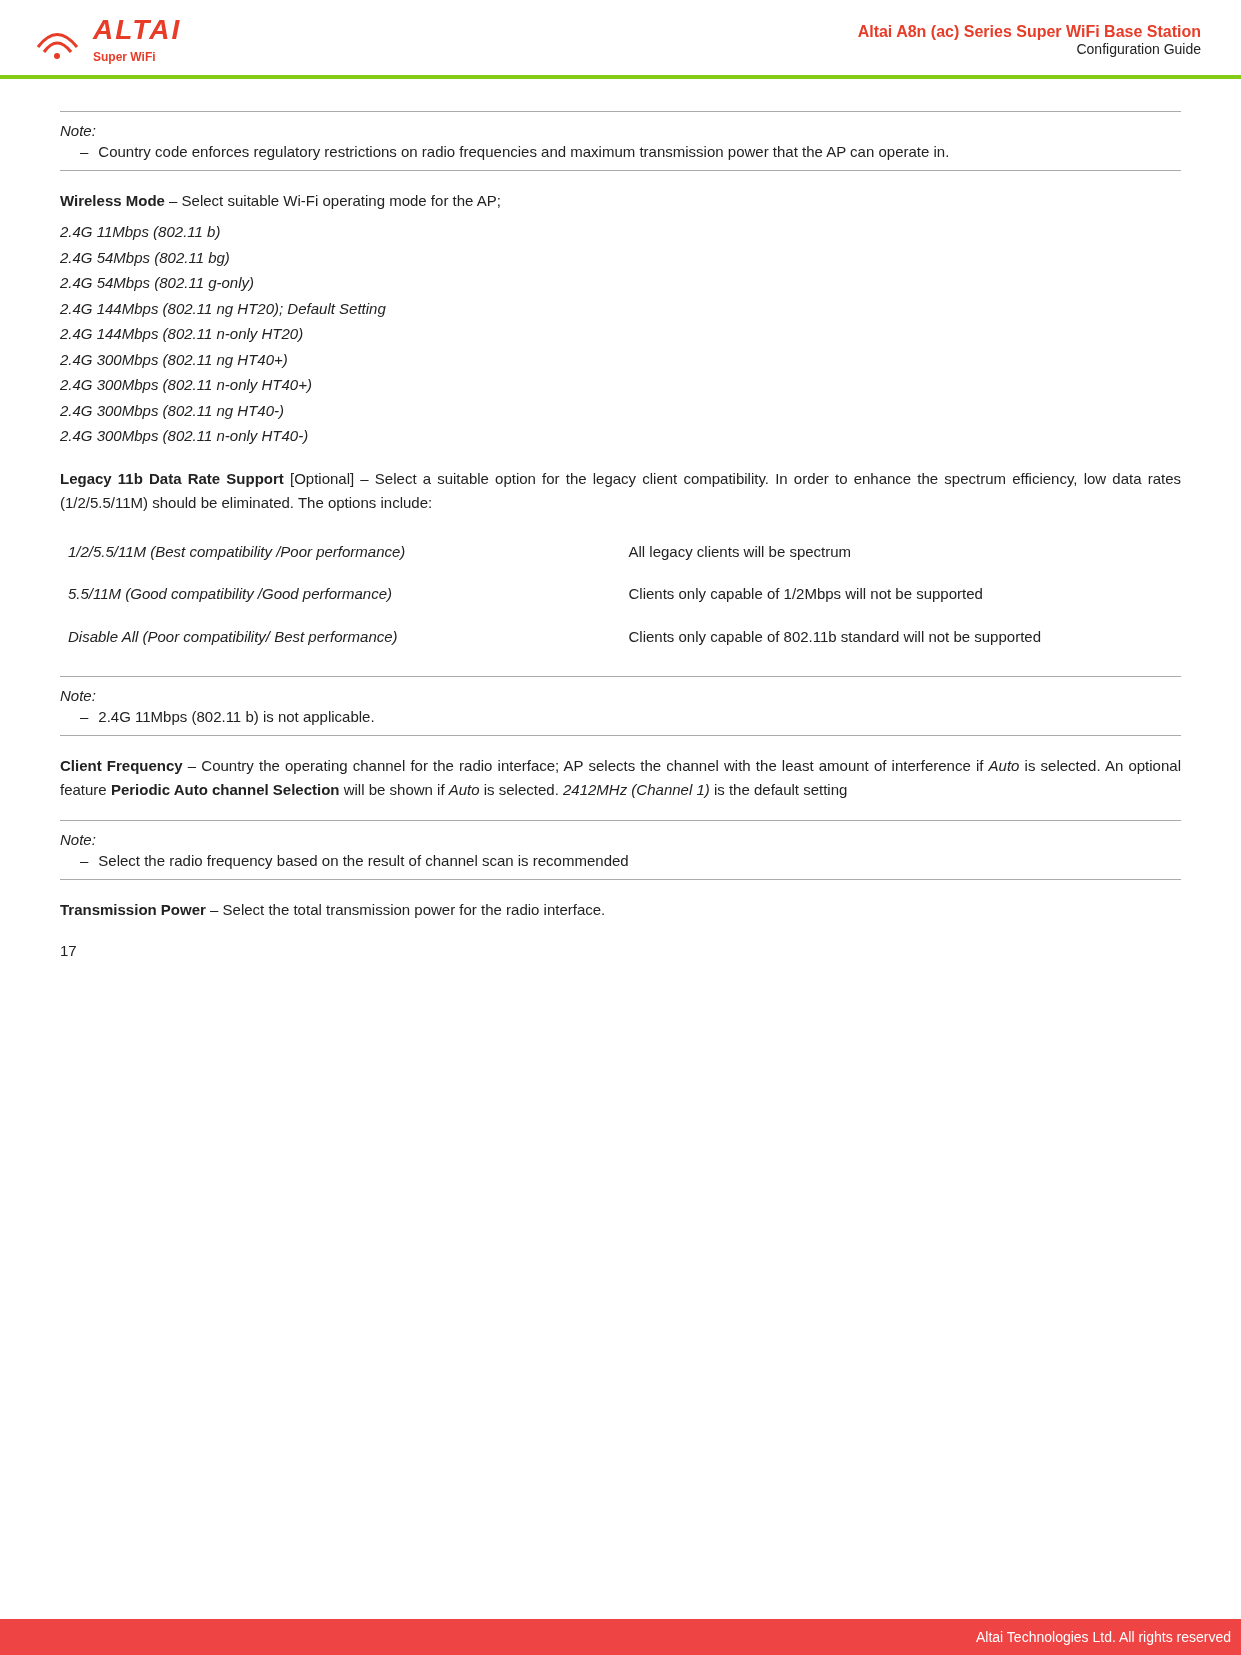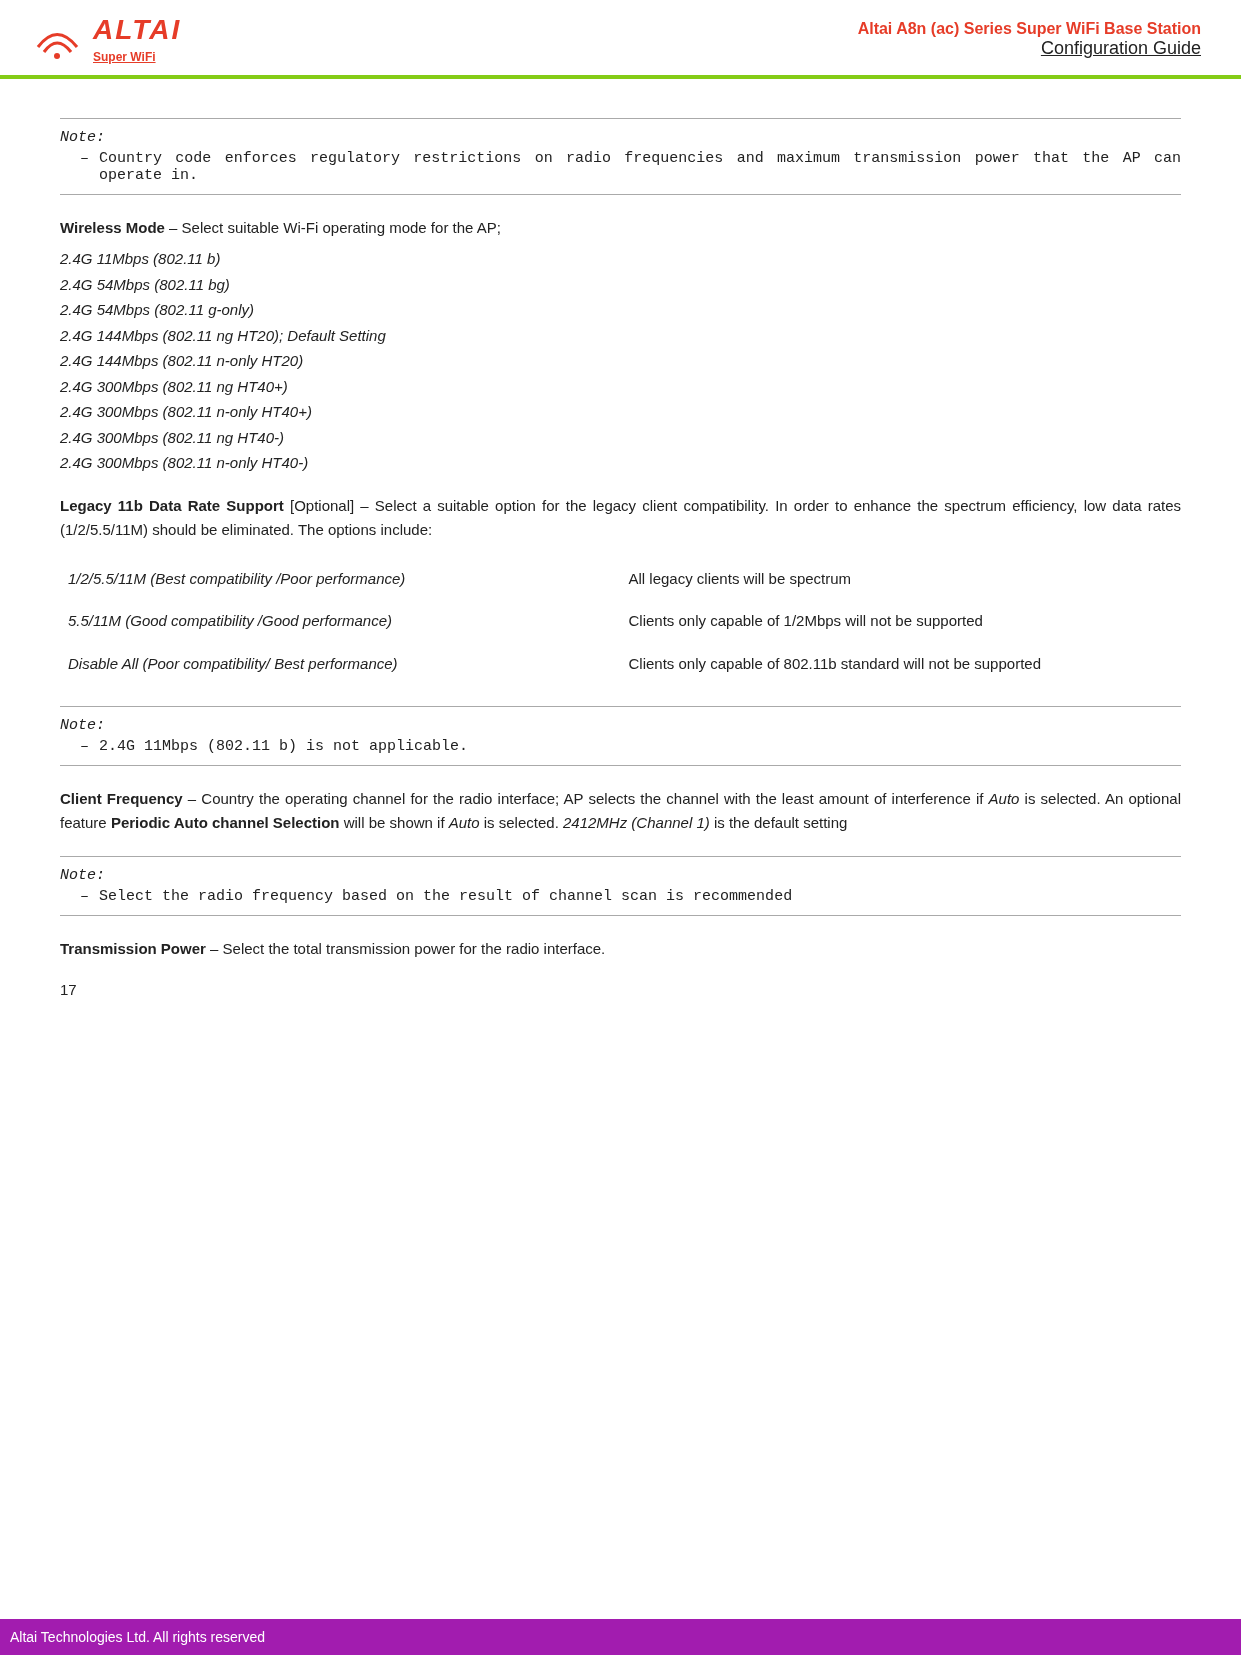--- a/index.html
+++ b/index.html
@@ -36,53 +36,50 @@
       color: #e63c28;
       letter-spacing: 2px;
       font-style: italic;
       line-height: 1;
     }
     .logo-sub {
       font-size: 12px;
       color: #e63c28;
       font-weight: bold;
       margin-top: 6px;
-      text-decoration: underline;
     }
     .logo-icon {
       width: 55px;
       height: 55px;
       margin-right: 8px;
     }
     .header-right {
       text-align: right;
     }
     .header-title {
       font-size: 16px;
       font-weight: bold;
       color: #e63c28;
     }
     .header-subtitle {
-      font-size: 18px;
+      font-size: 14px;
       color: #222;
-      text-decoration: underline;
     }
 
     
     .content {
       padding: 18px 60px 60px 60px;
     }
 
     
     .note-box {
       border-top: 1.5px solid #aaa;
       border-bottom: 1.5px solid #aaa;
       padding: 10px 0 10px 0;
-      margin: 21px 0;
-      font-family: Liberation Mono, monospace;
+      margin: 14px 0;
     }
     .note-label {
       font-style: italic;
       font-weight: normal;
       margin-bottom: 4px;
     }
     .note-item {
       display: flex;
       margin-left: 20px;
     }
@@ -128,23 +125,23 @@
     .two-col-table td:first-child {
       font-style: italic;
     }
 
     
     .footer {
       position: absolute;
       bottom: 0;
       left: 0;
       right: 0;
-      background: #a21caf;
+      background: #ef4444;
       color: #fff;
-      text-align: left;
+      text-align: right;
       padding: 10px;
       font-size: 14px;
     }
     .page-number {
       text-align: left;
       margin: 20px 0 10px 0;
       font-size: 15px;
     }
     .bold-label { font-weight: bold; }
   </style>

